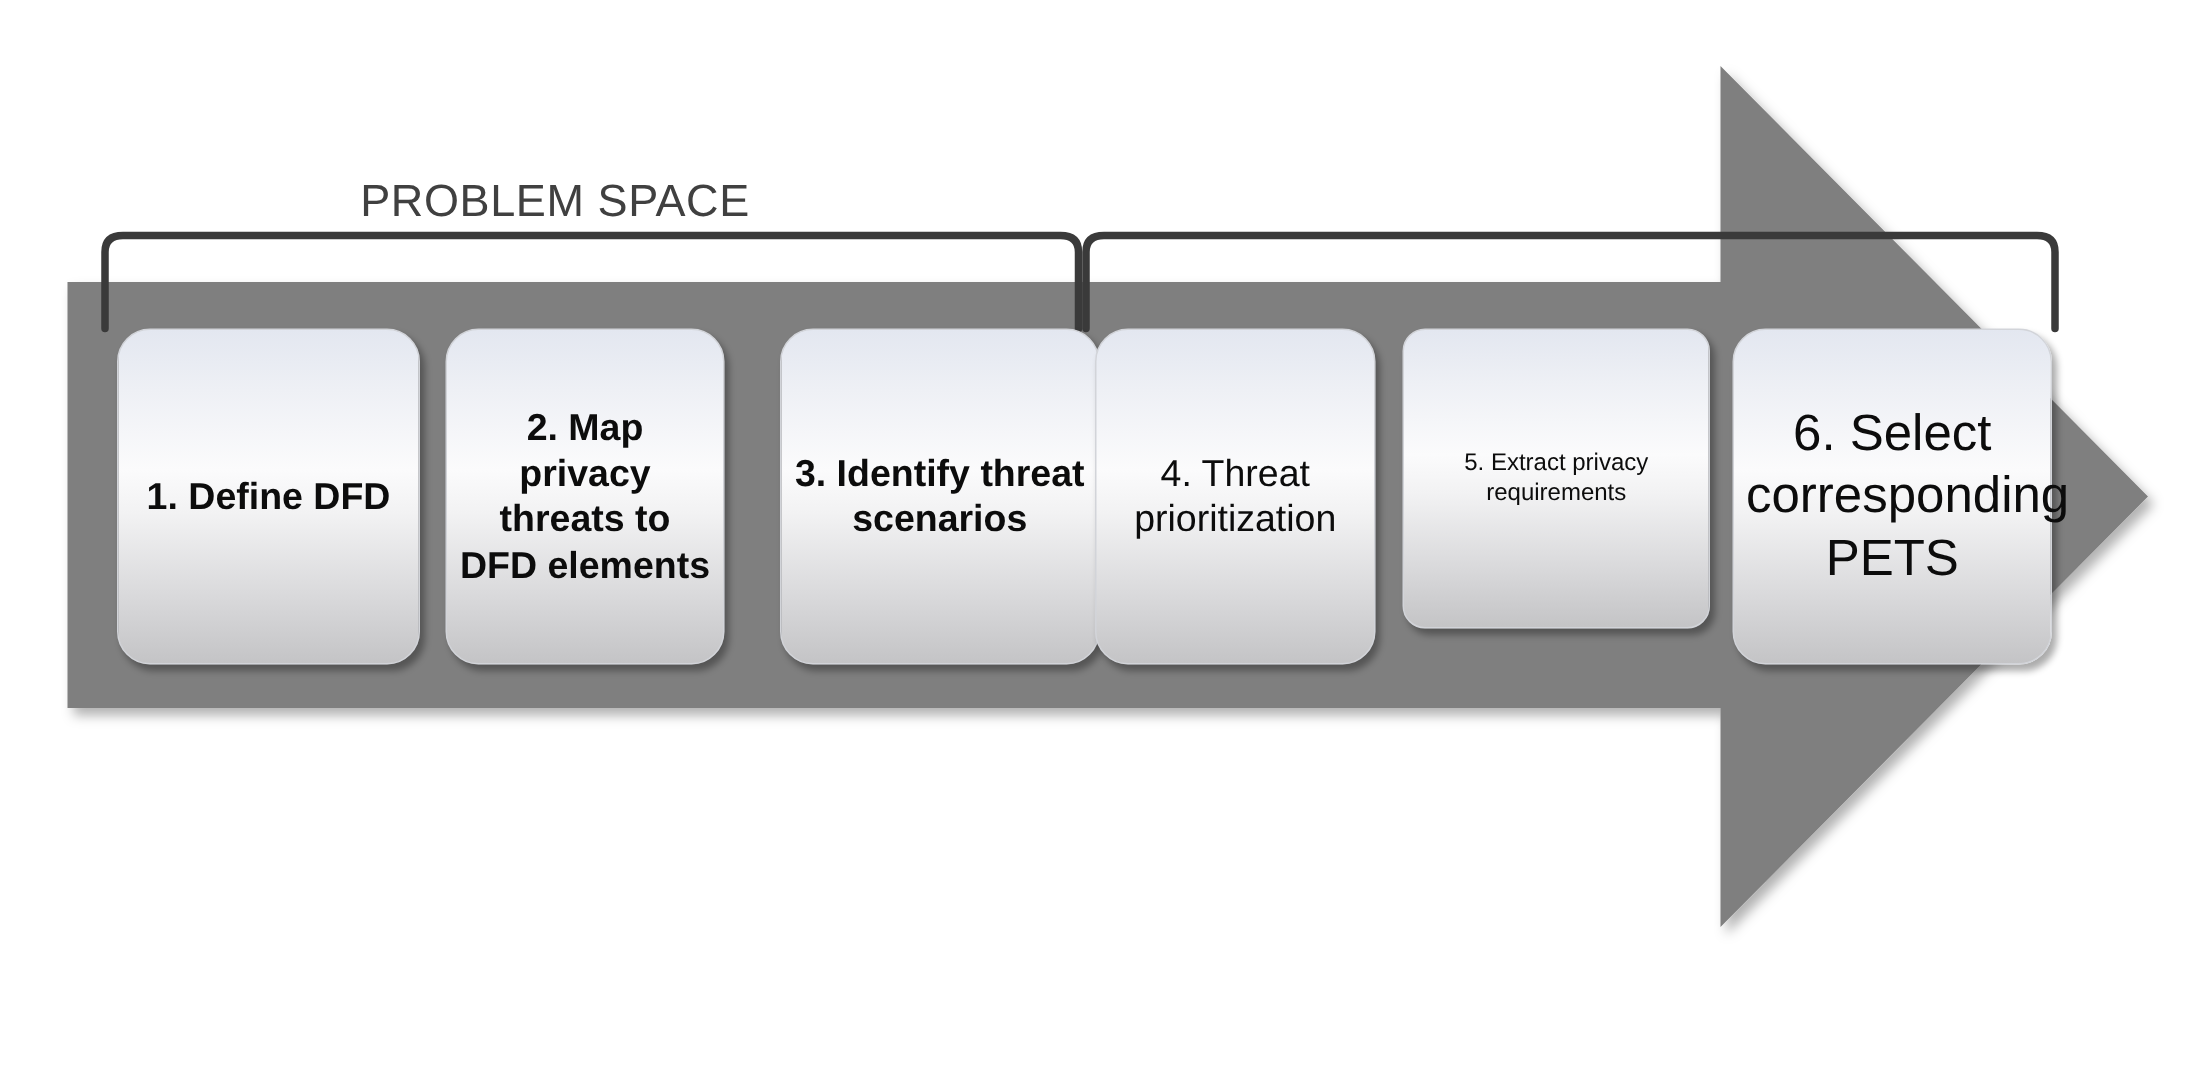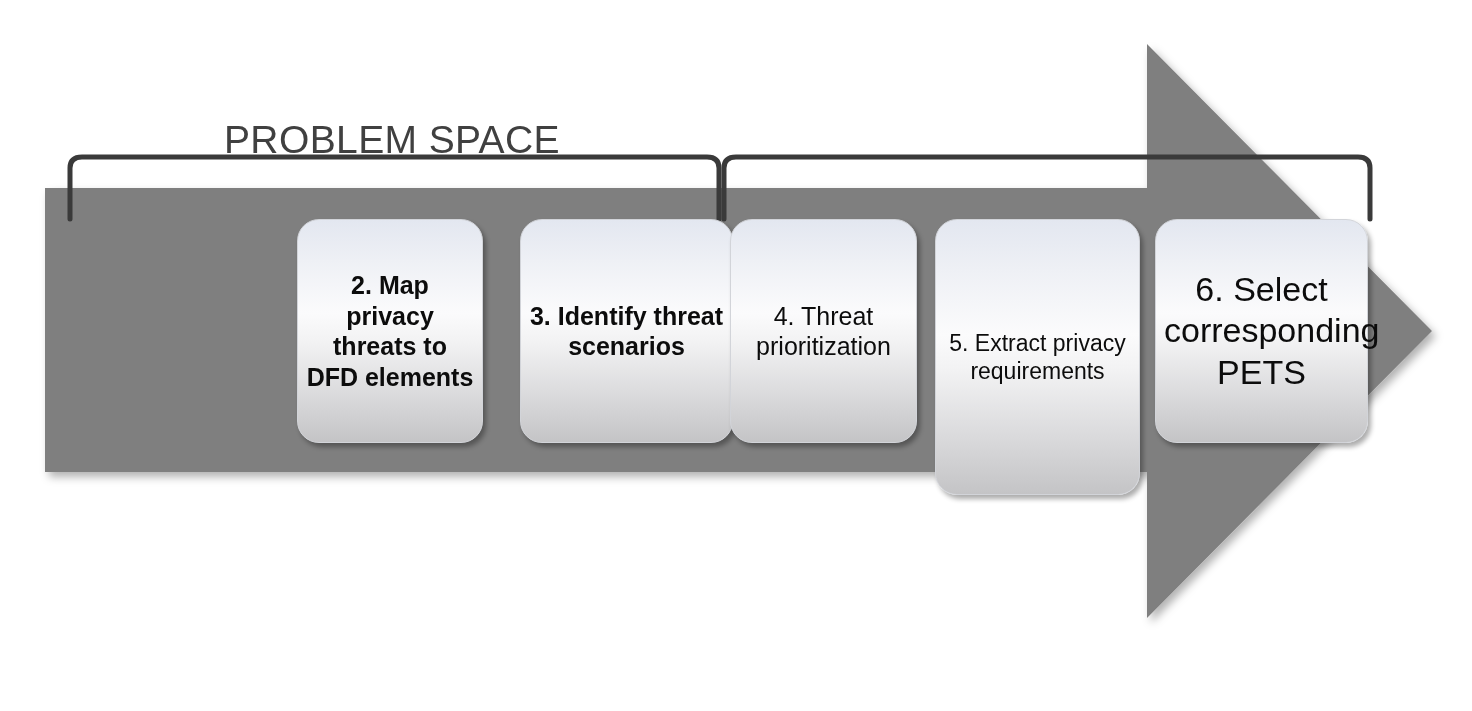--- a/index.html
+++ b/index.html
@@ -33,25 +33,25 @@
     left: 0; top: 0;
     width: 1472px;
     height: 711px;
     pointer-events: none;
   }
 
   
   .space-label {
     position: absolute;
     color: #404040;
-    font-size: 39px;
+    font-size: 30px;
     font-weight: 400;
     letter-spacing: 0.4px;
     white-space: nowrap;
-    text-align: right;
+    text-align: center;
     font-family: "Liberation Sans", sans-serif;
   }
   #label-problem { left: 180px; top: 118px; width: 380px; }
   #label-solution { left: 782px; top: 118px; width: 380px; }
 
   
   .step-box {
     position: absolute;
     box-sizing: border-box;
     border-radius: 22px;
@@ -91,34 +91,37 @@
     <polygon points="45,188 1147,188 1147,44 1432,331 1147,618 1147,472 45,472" fill="#7f7f7f" filter="url(#arrowShadow)"></polygon>
   </svg>
 
   <svg class="bracket-layer" viewBox="0 0 1472 711" width="1472" height="711" aria-hidden="true">
     <path d="M 70,219 L 70,168 Q 70,157 82,157 L 707,157 Q 719,157 719,168 L 719,219" fill="none" stroke="#3a3a3a" stroke-width="5" stroke-linecap="round"></path>
     <path d="M 724,219 L 724,168 Q 724,157 736,157 L 1358,157 Q 1370,157 1370,168 L 1370,219" fill="none" stroke="#3a3a3a" stroke-width="5" stroke-linecap="round"></path>
   </svg>
 
   <div class="space-label" id="label-problem">PROBLEM SPACE</div>
 
+  <div class="step-box bold" id="box1" style="left:78px; top:219px; width:202px; height:224px; font-size:25px;">
+    <span class="step-label">1. Define DFD</span>
+  </div>
 
   <div class="step-box bold" id="box2" style="left:297px; top:219px; width:186px; height:224px; font-size:25px;text-align:center;">
     <span class="step-label">2. Map privacy threats to DFD elements</span>
   </div>
 
   <div class="step-box bold" id="box3" style="left:500px; top:219px; width:213px; height:224px; font-size:25px;margin-left:20px;">
     <span class="step-label">3. Identify threat scenarios</span>
   </div>
 
   <div class="step-box regular" id="box4" style="left:730px; top:219px; width:187px; height:224px; font-size:25px;">
     <span class="step-label">4. Threat prioritization</span>
   </div>
 
-  <div class="step-box regular" id="box5" style="left:935px; top:219px; width:205px; height:276px; font-size:23px;">
+  <div class="step-box regular" id="box5" style="left:935px; top:219px; width:205px; height:200px; font-size:16px;border-radius:15px;">
     <span class="step-label">5. Extract privacy requirements</span>
   </div>
 
   <div class="step-box regular" id="box6" style="left:1155px; top:219px; width:213px; height:224px; font-size:34px;">
     <span class="step-label">6. Select corresponding PETS</span>
   </div>
 
 </div>
 
 </body></html>

